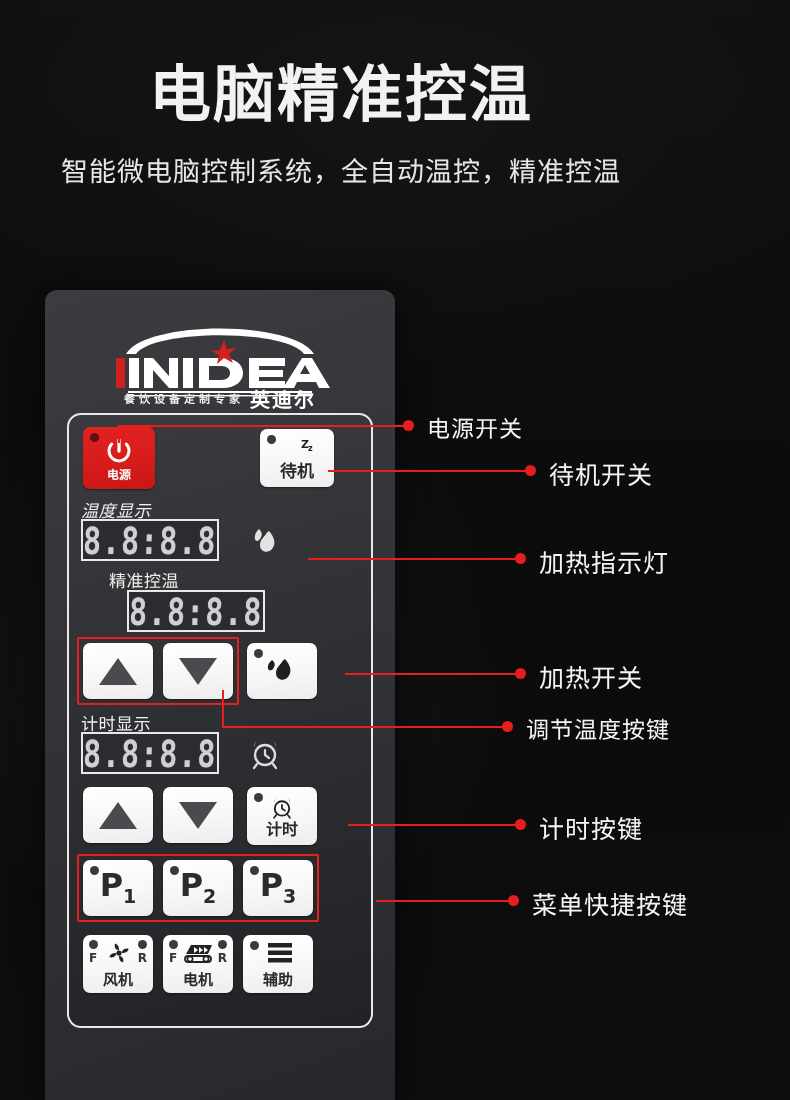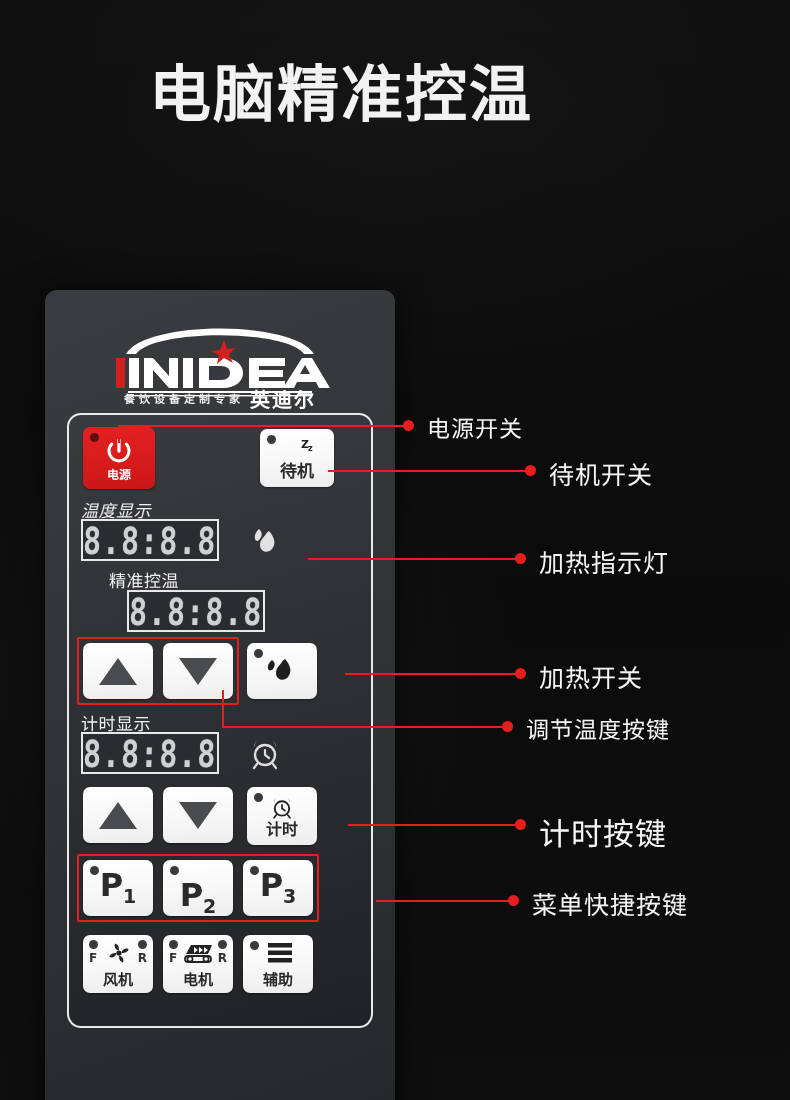--- a/index.html
+++ b/index.html
@@ -141,20 +141,21 @@
     position:absolute; width:11px; height:11px; border-radius:50%; background:#e81d1d;
   }
 </style>
 </head>
 <body>
 
 <div class="bg-glow"></div>
 
 <div class="header">
   <div class="title">电脑精准控温</div>
+  <div class="subtitle">智能微电脑控制系统，全自动温控，精准控温</div>
 </div>
 
 <div class="panel">
 
   <div class="logo-wrap">
     <svg class="logo-svg" width="232" height="86" viewBox="0 0 232 86">
       <path d="M22 42 C42 8, 190 8, 210 42 L200 42 C182 17, 50 17, 32 42 Z" fill="#ffffff"></path>
       <g fill="#ffffff">
         <path d="M12 46 l9 0 l0 30 l-9 0 Z" fill="#d02020"></path>
         <path d="M25 46 l10 0 l0 30 l-10 0 Z"></path>
@@ -256,21 +257,21 @@
         <path d="M10 29 l-3 4" stroke="#222" stroke-width="2.4" stroke-linecap="round"></path>
         <path d="M26 29 l3 4" stroke="#222" stroke-width="2.4" stroke-linecap="round"></path>
       </svg>
       <span class="klabel">计时</span>
     </div>
 
     <div class="key key-p" style="left:14px; top:445px;">
       <span class="dot"></span>
       <span class="ptxt"><span>P</span><sub>1</sub></span>
     </div>
-    <div class="key key-p" style="left:94px; top:445px;justify-content:flex-end;">
+    <div class="key key-p" style="left:94px; top:445px;">
       <span class="dot"></span>
       <span class="ptxt"><span>P</span><sub>2</sub></span>
     </div>
     <div class="key key-p" style="left:174px; top:445px;">
       <span class="dot"></span>
       <span class="ptxt"><span>P</span><sub>3</sub></span>
     </div>
     <div class="hl" style="left:8px; top:439px; width:242px; height:68px;"></div>
 
     <div class="key key-fn" style="left:14px; top:520px;">
@@ -333,17 +334,17 @@
 <div class="lead-dot" style="left:515px; top:668px;"></div>
 <div class="callout-txt" style="left:539px; top:658px; font-size:25px;font-family:Liberation Serif, serif;">加热开关</div>
 
 <div class="lead lead-v" style="left:222px; top:690px; height:38px;"></div>
 <div class="lead lead-h" style="left:222px; top:726px; width:285px;"></div>
 <div class="lead-dot" style="left:502px; top:721px;"></div>
 <div class="callout-txt" style="left:526px; top:711px;">调节温度按键</div>
 
 <div class="lead lead-h" style="left:348px; top:824px; width:172px;"></div>
 <div class="lead-dot" style="left:515px; top:819px;"></div>
-<div class="callout-txt" style="left:539px; top:809px; font-size:31px;">计时按键</div>
+<div class="callout-txt" style="left:539px; top:809px; font-size:25px;">计时按键</div>
 
 <div class="lead lead-h" style="left:376px; top:900px; width:137px;"></div>
 <div class="lead-dot" style="left:508px; top:895px;"></div>
 <div class="callout-txt" style="left:532px; top:885px; font-size:25px;">菜单快捷按键</div>
 
 </body></html>

